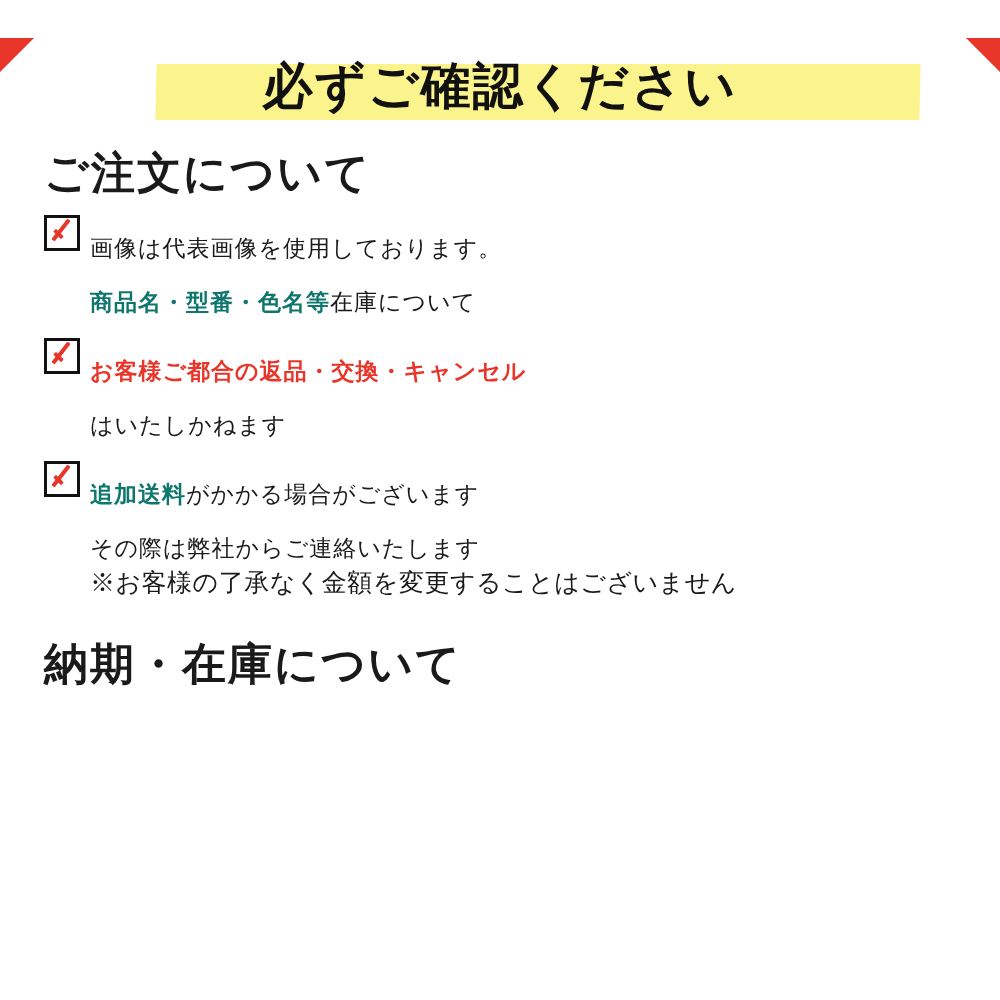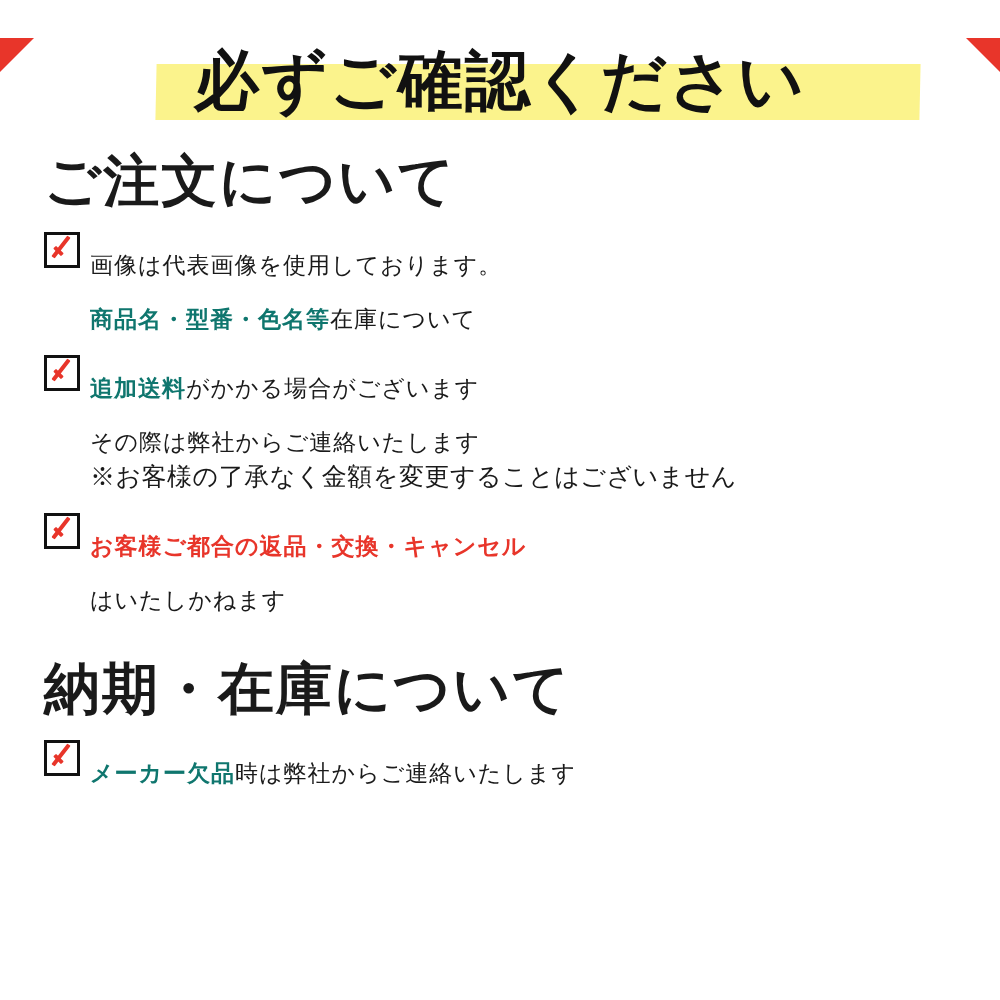--- a/index.html
+++ b/index.html
@@ -54,30 +54,30 @@
     width: 764px;
     height: 56px;
     background: #fbf38c;
     transform: skewX(-1.2deg);
     z-index: 1;
   }
   .headline {
     position: relative;
     z-index: 2;
     text-align: center;
-    font-size: 65px;
+    font-size: 50px;
     font-weight: bold;
     letter-spacing: 2px;
     color: #111111;
     line-height: 96px;
-    font-family: Liberation Mono, monospace;
+    font-family: Liberation Sans, sans-serif;
   }
 
   .section-title {
-    font-size: 56px;
+    font-size: 44px;
     font-weight: bold;
     color: #1a1a1a;
     letter-spacing: 2px;
     margin: 10px 0 6px 0;
     font-family: Liberation Sans, sans-serif;
   }
   .section-title.second {
     margin-top: 36px;
   }
 
@@ -168,37 +168,31 @@
     <div class="checkbox"></div>
     <div class="lines">
       <div class="line">画像は代表画像を使用しております。</div>
       <div class="line mixed"><span class="red-part">商品名・型番・色名等</span><span>在庫について</span></div>
     </div>
   </div>
 
   <div class="item">
     <div class="checkbox"></div>
     <div class="lines">
+      <div class="line red">お客様ご都合の返品・交換・キャンセル</div>
+      <div class="line">はいたしかねます</div>
+    </div>
+  </div>
+
+  <div class="item">
+    <div class="checkbox"></div>
+    <div class="lines">
       <div class="line mixed"><span class="red-part">追加送料</span><span>がかかる場合がございます</span></div>
       <div class="line">その際は弊社からご連絡いたします</div>
       <div class="note">※お客様の了承なく金額を変更することはございません</div>
     </div>
   </div>
 
-  <div class="item">
-    <div class="checkbox"></div>
-    <div class="lines">
-      <div class="line red">お客様ご都合の返品・交換・キャンセル</div>
-      <div class="line">はいたしかねます</div>
-    </div>
-  </div>
-
   <div class="section-title second">納期・在庫について</div>
 
 
-  <div class="item">
-    <div class="checkbox"></div>
-    <div class="lines">
-      <div class="line mixed"><span class="red-part">メーカー欠品</span><span>時は弊社からご連絡いたします</span></div>
-    </div>
-  </div>
 
 </div>
 
 </body></html>

